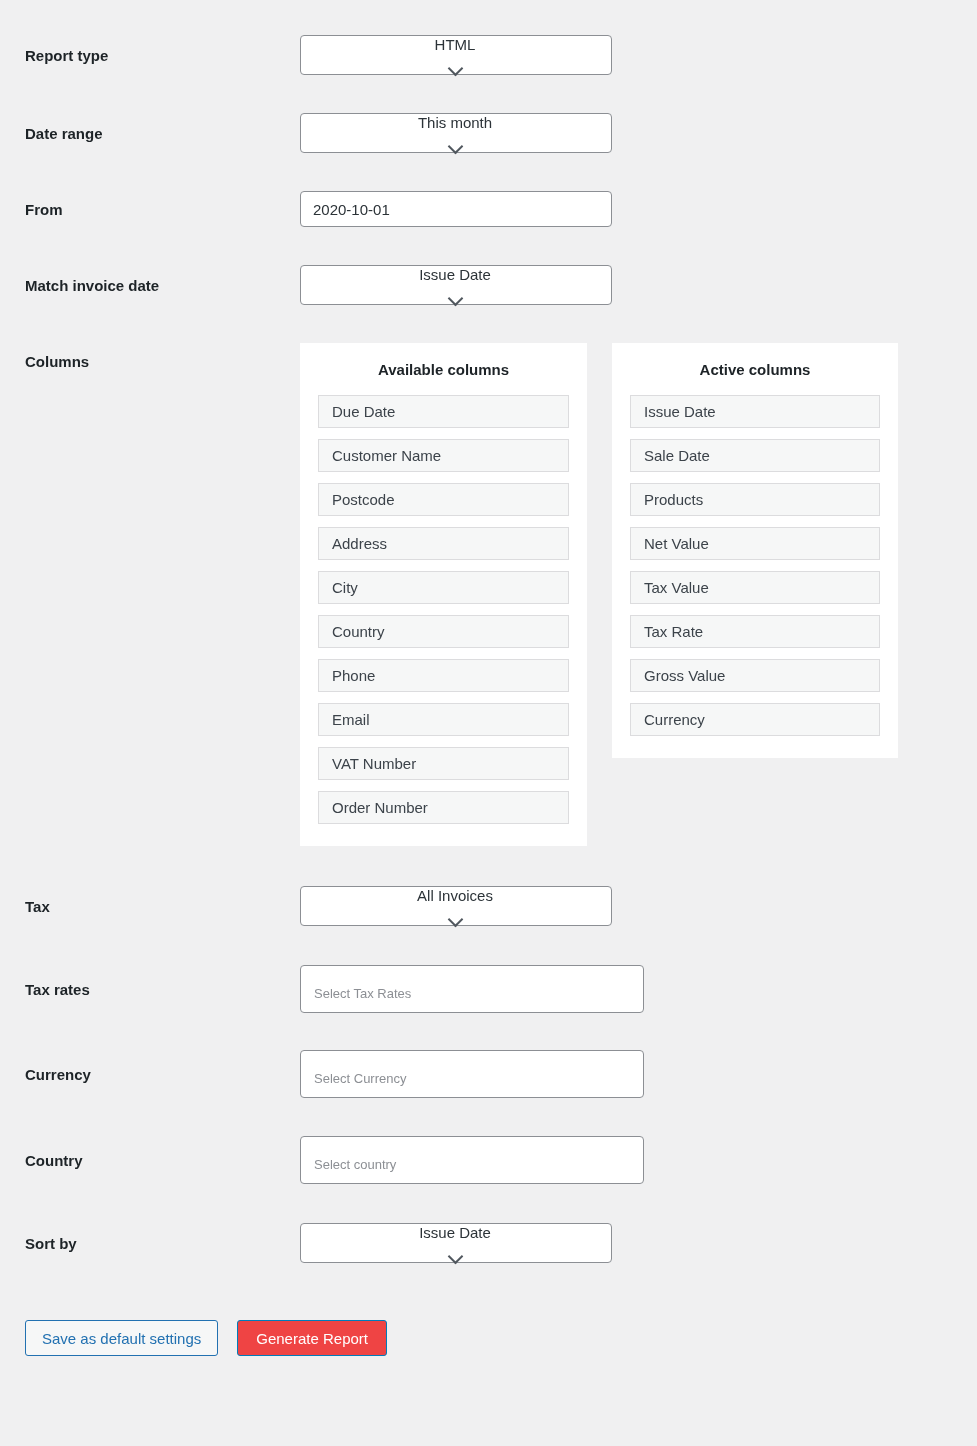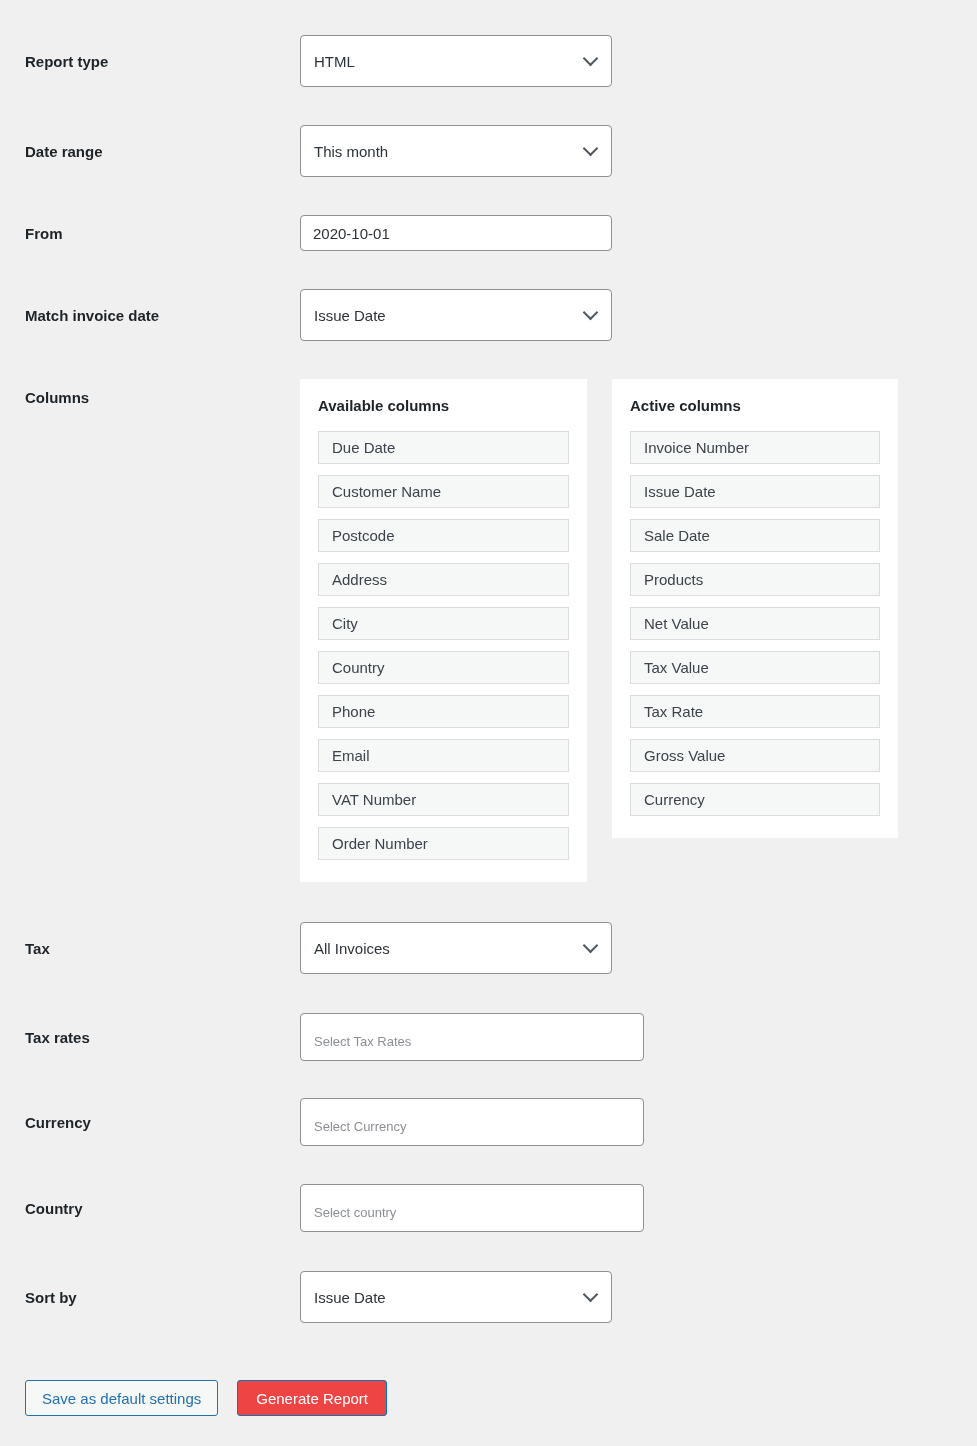--- a/index.html
+++ b/index.html
@@ -14,24 +14,24 @@
   .page { padding: 35px 25px 31px 25px; box-sizing: border-box; }
 
   .form-row { display: flex; align-items: center; margin-bottom: 38px; }
   .row-label {
     flex: 0 0 275px; width: 275px;
     font-size: 15px; font-weight: 600; color: #1d2327;
   }
 
   
   .select-box {
-    width: 312px; height: 52px; box-sizing: border-box;
+    width: 312px; height: 40px; box-sizing: border-box;
     background: #ffffff; border: 1px solid #8c8f94; border-radius: 4px;
     display: flex; align-items: center; justify-content: space-between;
-    padding: 0 15px 0 13px; cursor: pointer;
+    padding: 0 15px 0 13px; cursor: pointer; flex-direction: column;
   }
   .select-box .value { font-size: 15px; color: #2c3338; }
   .chevron {
     width: 9px; height: 9px; margin-top: -5px;
     border-right: 2px solid #50575e; border-bottom: 2px solid #50575e;
     transform: rotate(45deg);
   }
 
   
   .text-input {
@@ -46,21 +46,21 @@
     background: #ffffff; border: 1px solid #8c8f94; border-radius: 4px;
     padding: 8px 12px 0 13px; font-size: 13px; color: #2c3338;
     font-family: "Liberation Sans", "DejaVu Sans", sans-serif;
     outline: none;
   }
   .text-input::placeholder, .multi-input::placeholder { color: #8c8f94; opacity: 1; }
 
   
   .columns-row { align-items: flex-start; margin-bottom: 40px; }
   .columns-row .row-label { padding-top: 10px; }
-  .panels { display: flex; gap: 25px; }
+  .panels { display: flex; gap: 25px; text-align: center; }
   .panel {
     background: #ffffff; width: 287px; box-sizing: border-box;
     padding: 18px 18px 22px 18px;
   }
   .panel.active-panel { width: 286px; align-self: flex-start; }
   .panel-title { font-size: 15px; font-weight: 600; color: #1d2327; margin: 0 0 17px 0; }
   .chip {
     height: 33px; box-sizing: border-box;
     background: #f6f7f7; border: 1px solid #dcdcde;
     display: flex; align-items: center; padding: 0 13px;
@@ -143,21 +143,20 @@
             <div class="chip">Phone</div>
             <div class="chip">Email</div>
             <div class="chip">VAT Number</div>
             <div class="chip">Order Number</div>
           </div>
       </div>
       <div class="panel active-panel">
         <div class="panel-title">Active columns</div>
         <div>
 
-        <div class="chip">Invoice Number</div>
             <div class="chip">Issue Date</div>
             <div class="chip">Sale Date</div>
             <div class="chip">Products</div>
             <div class="chip">Net Value</div>
             <div class="chip">Tax Value</div>
             <div class="chip">Tax Rate</div>
             <div class="chip">Gross Value</div>
             <div class="chip">Currency</div>
           </div>
       </div>

